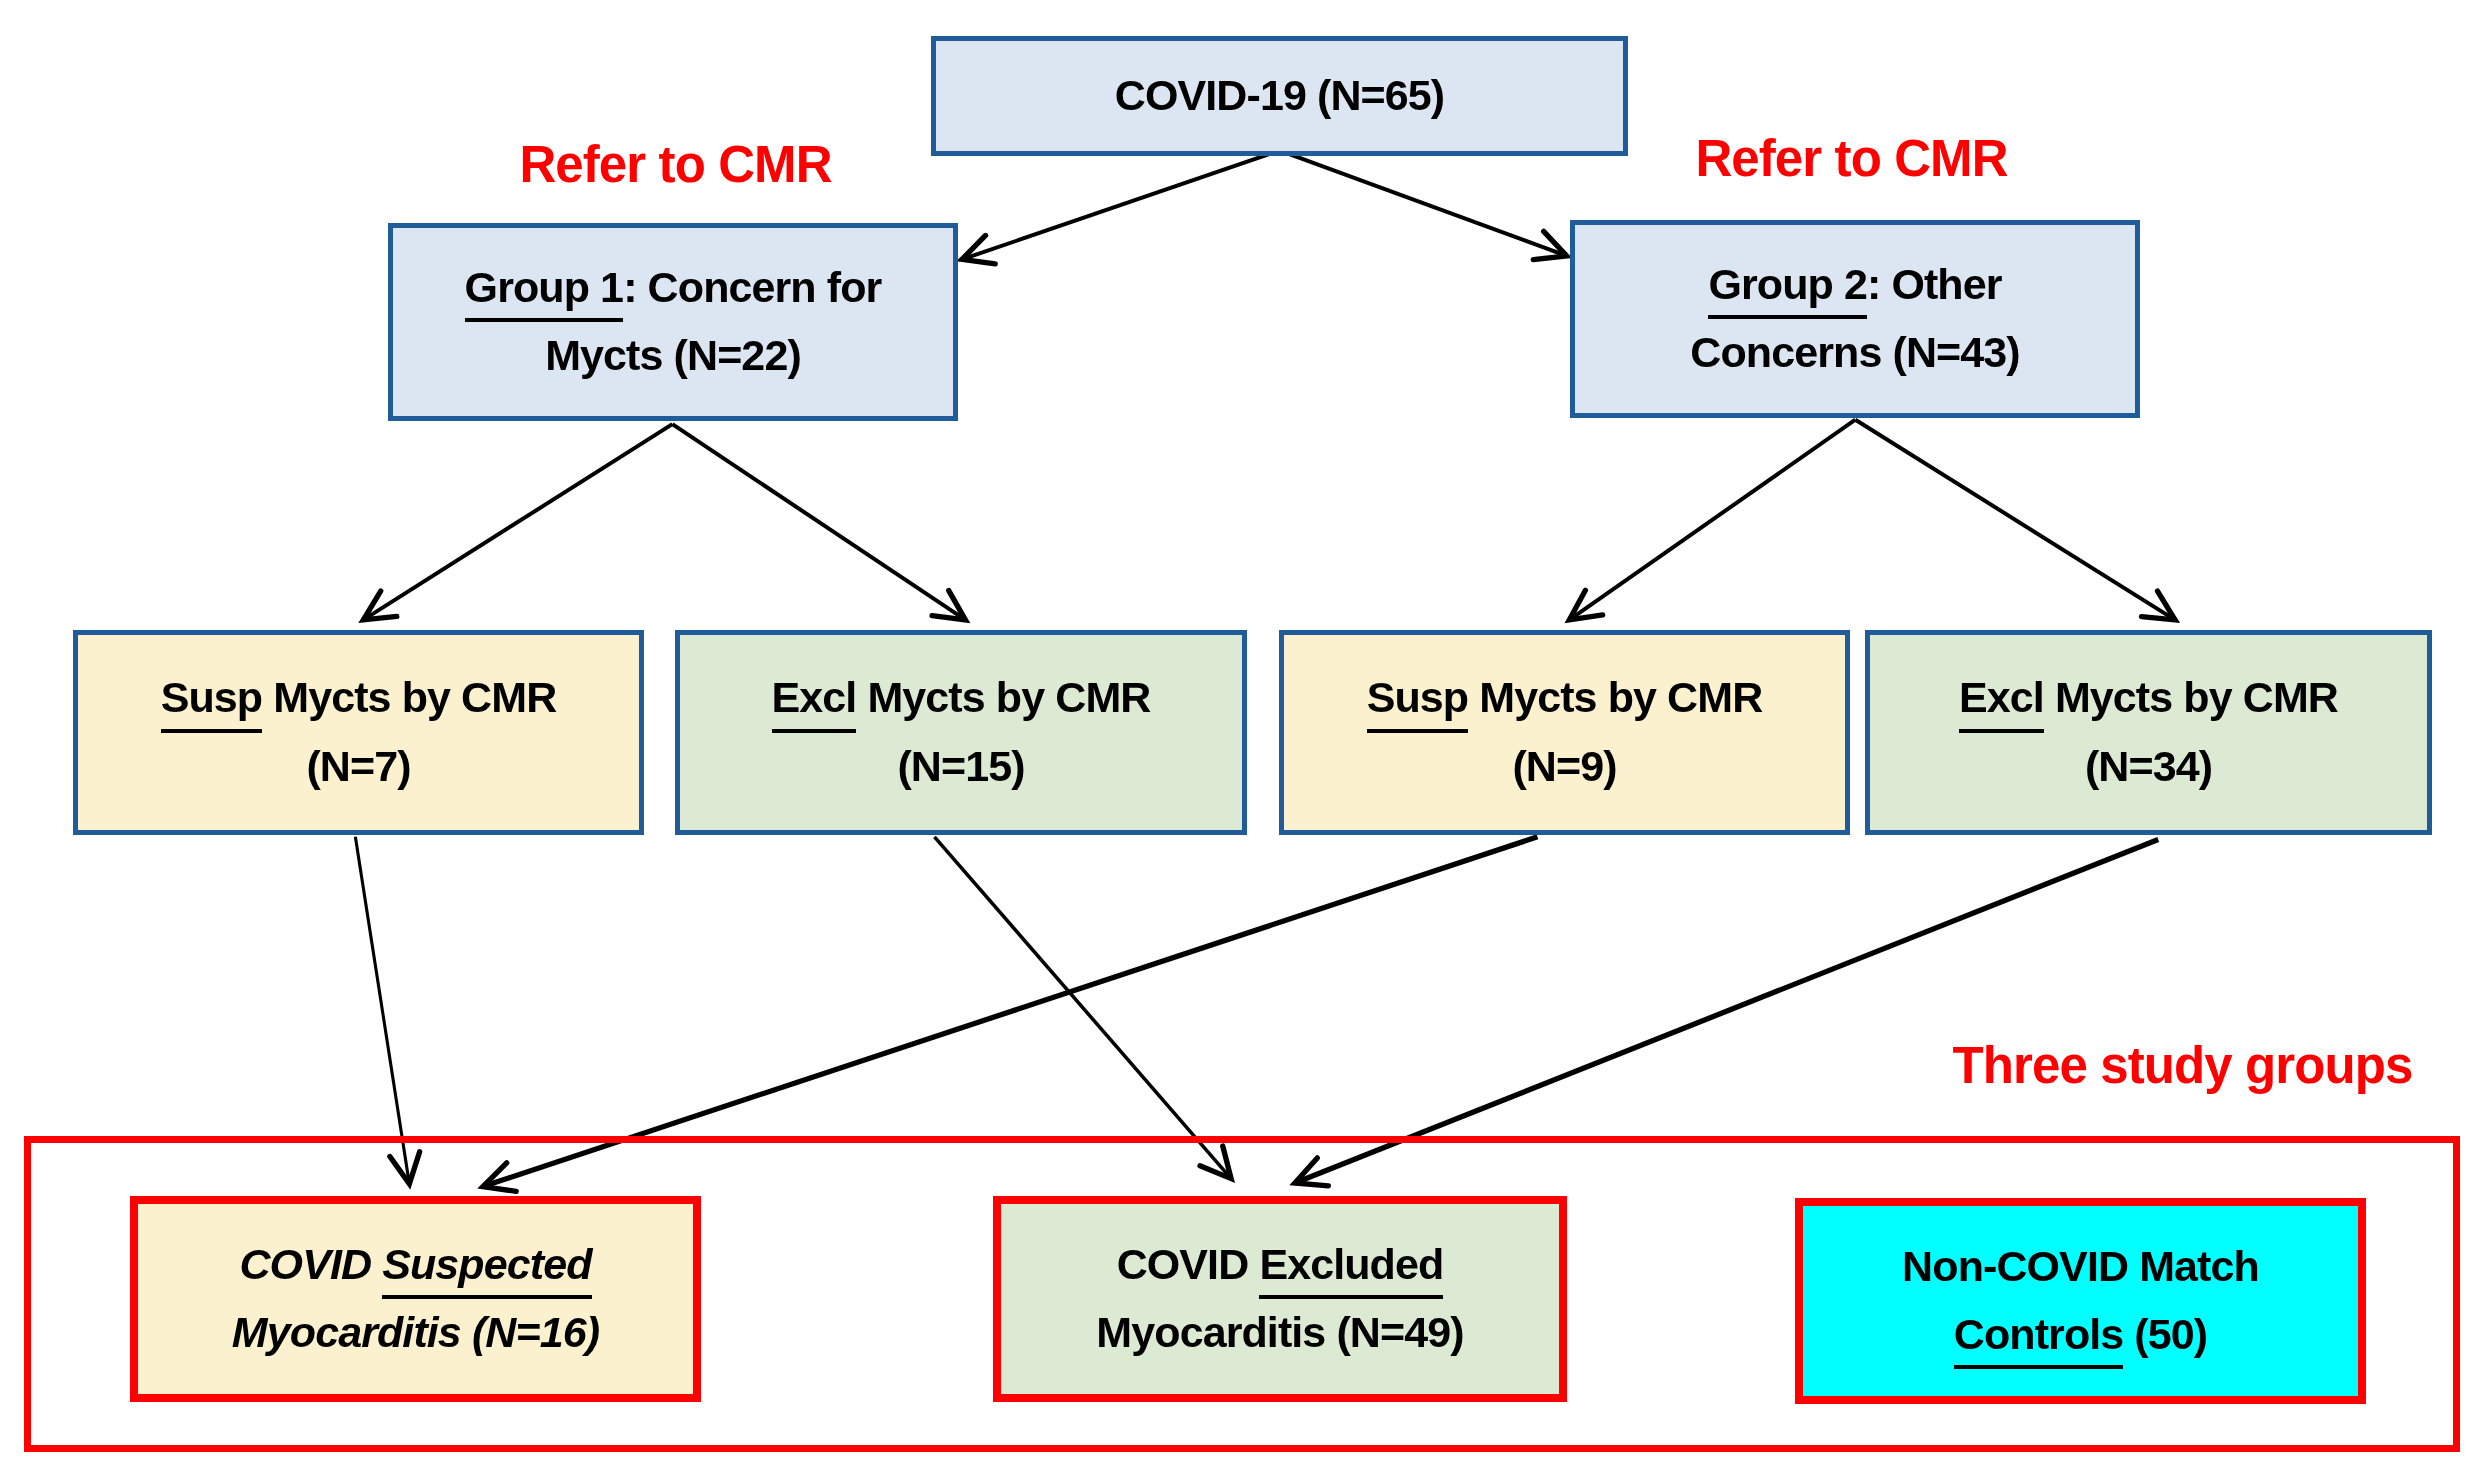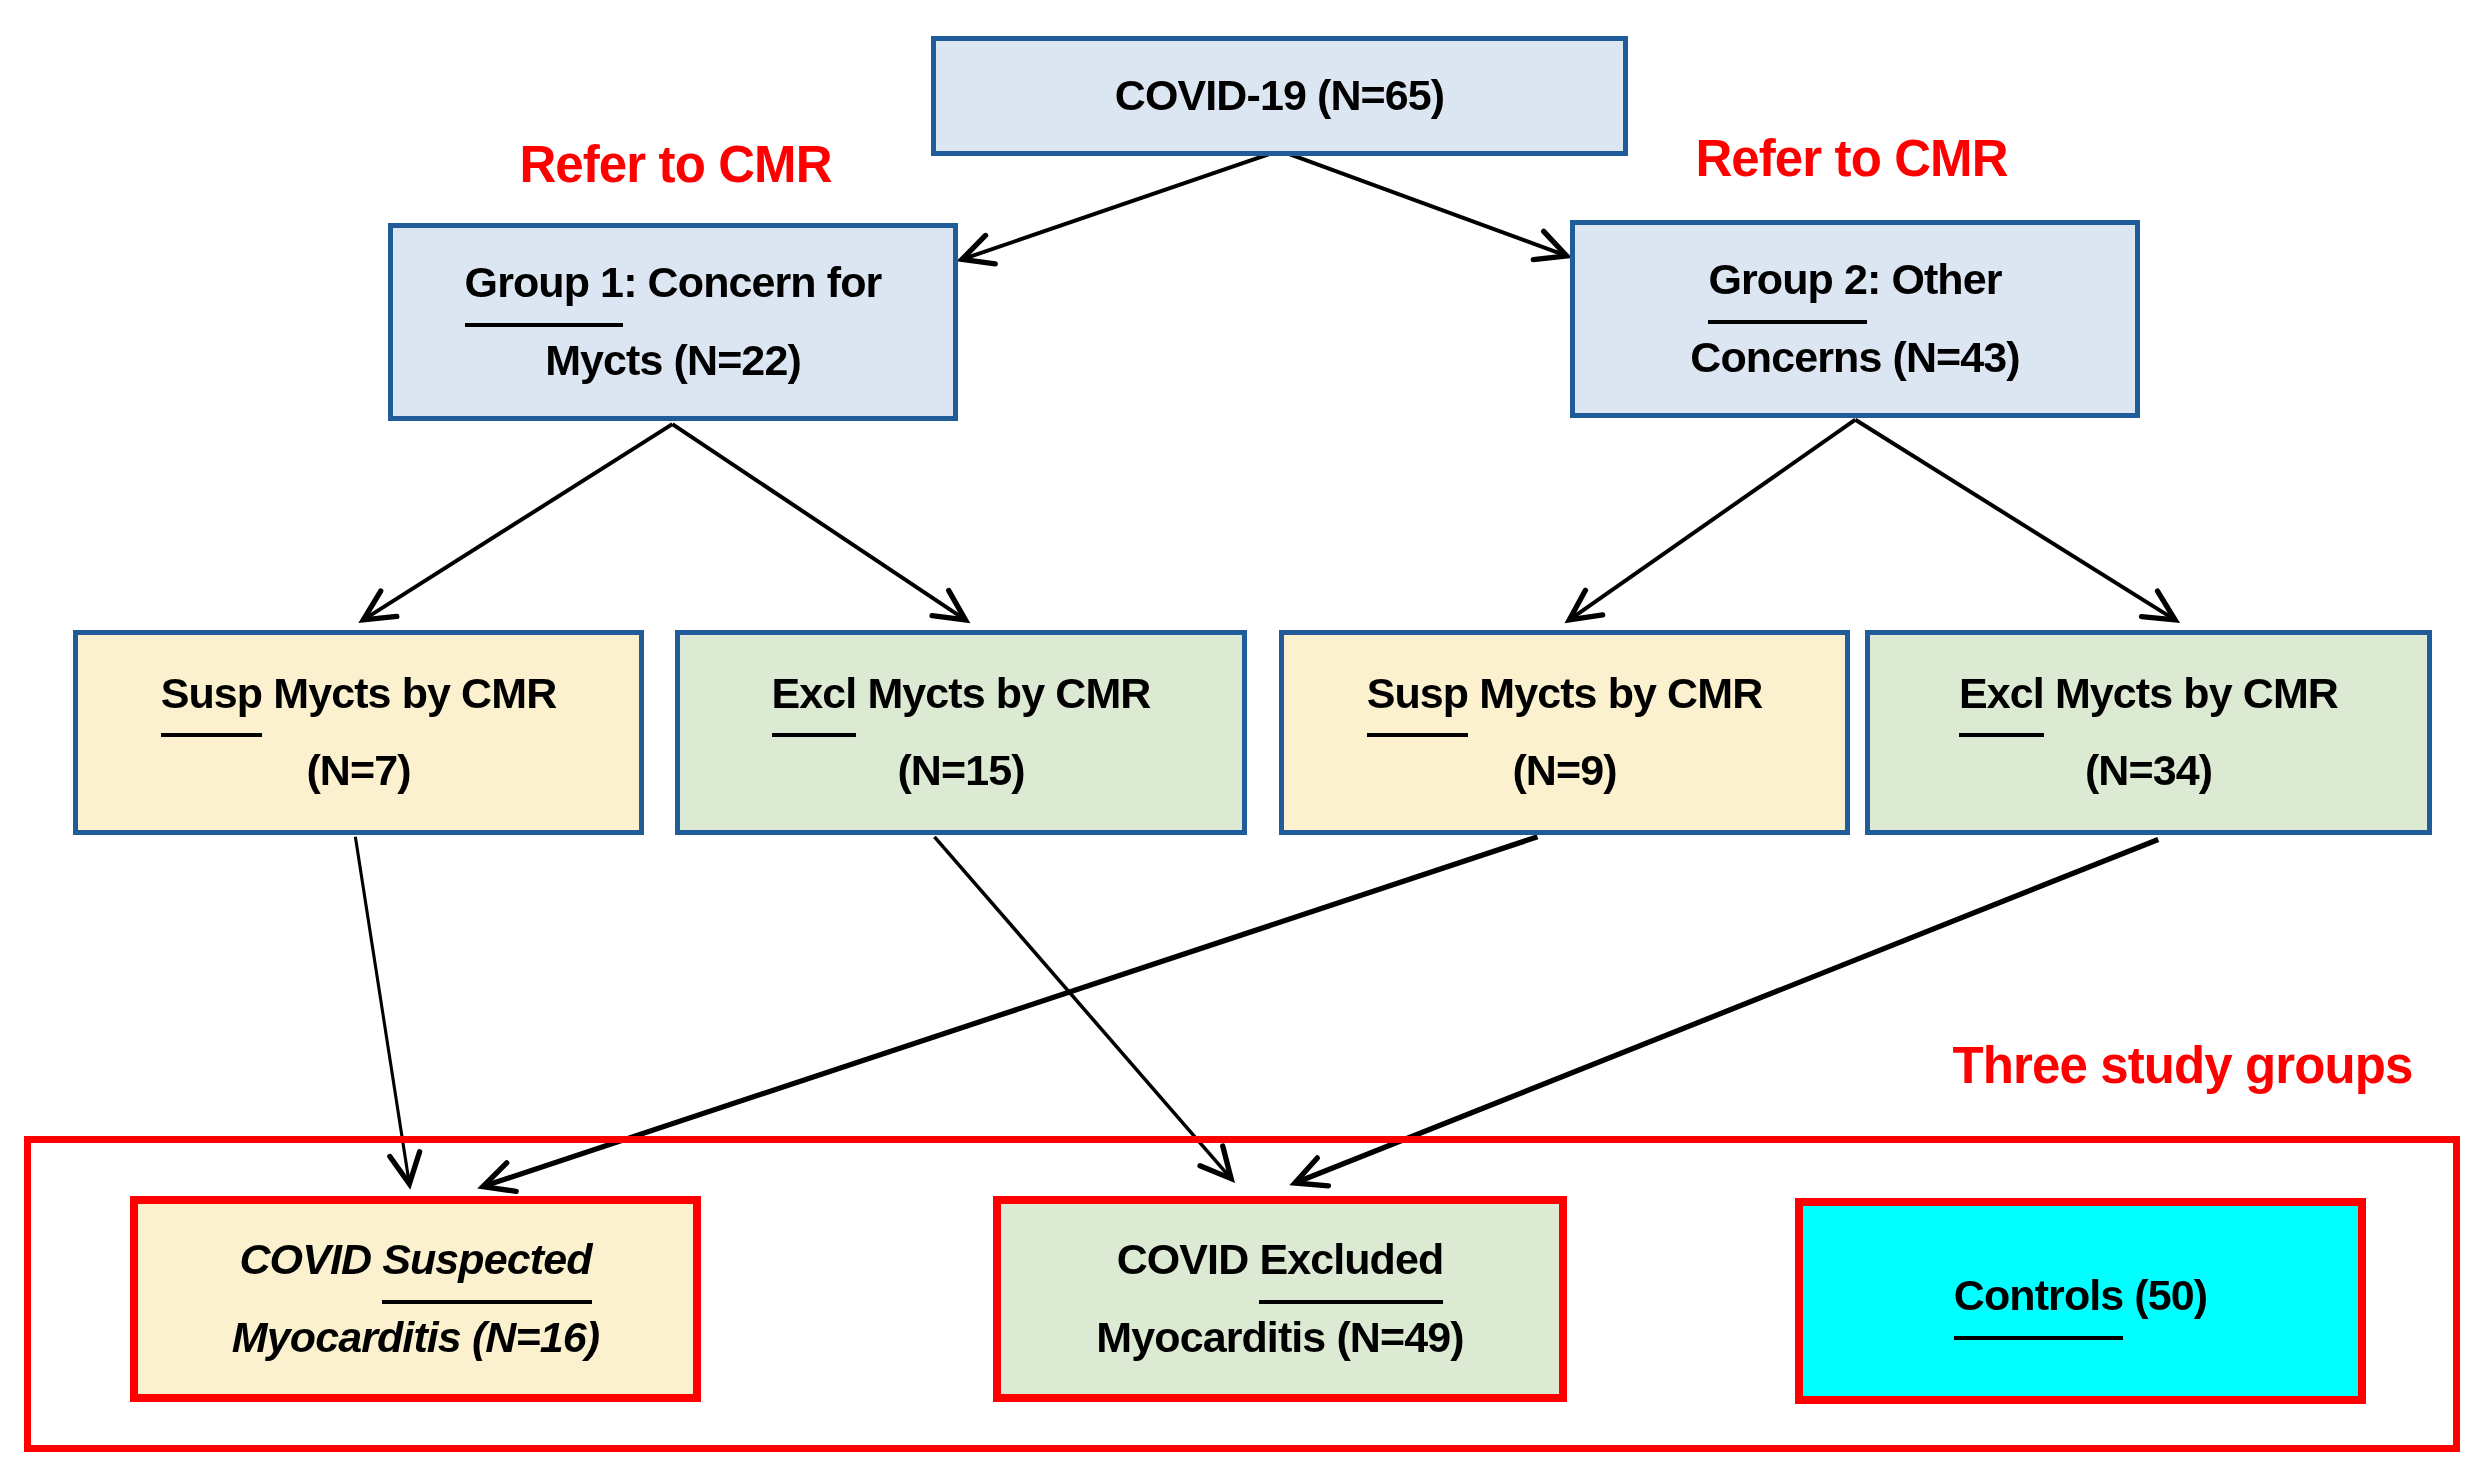--- a/index.html
+++ b/index.html
@@ -10,21 +10,21 @@
   .node{
     position:absolute;display:flex;flex-direction:column;justify-content:center;align-items:center;
     text-align:center;font-size:43px;line-height:1.58;letter-spacing:-0.9px;box-sizing:border-box;
   }
   .blue-border{border:5.3px solid var(--border-blue);}
   .red-border{border:8.9px solid var(--red);}
   .fill-blue{background:var(--blue-fill);}
   .fill-cream{background:var(--cream-fill);}
   .fill-green{background:var(--green-fill);}
   .fill-cyan{background:var(--cyan-fill);}
-  .u{border-bottom:4.4px solid #000;padding-bottom:15px;line-height:1.15;display:inline-block;}
+  .u{border-bottom:4.4px solid #000;padding-bottom:6px;line-height:1.15;display:inline-block;}
   .red-label{
     position:absolute;color:var(--red);font-size:51px;letter-spacing:-0.9px;
     text-align:center;white-space:nowrap;
   }
   .container-frame{
     position:absolute;border:7px solid var(--red);box-sizing:border-box;background:transparent;
   }
   svg.flow{position:absolute;left:0;top:0;pointer-events:none;}
 </style>
 </head>
@@ -96,17 +96,18 @@
     <div><span>COVID </span><span class="u">Suspected</span></div>
     <div>Myocarditis (N=16)</div>
   </div>
 
   <div class="node fill-green red-border" style="left:993px;top:1196px;width:574px;height:206px;">
     <div><span>COVID </span><span class="u">Excluded</span></div>
     <div>Myocarditis (N=49)</div>
   </div>
 
   <div class="node fill-cyan red-border" style="left:1795px;top:1198px;width:571px;height:206px;">
+    <div>Non-COVID Match</div>
     <div><span class="u">Controls</span><span> (50)</span></div>
   </div>
 
 </div>
 
 
 </body></html>

